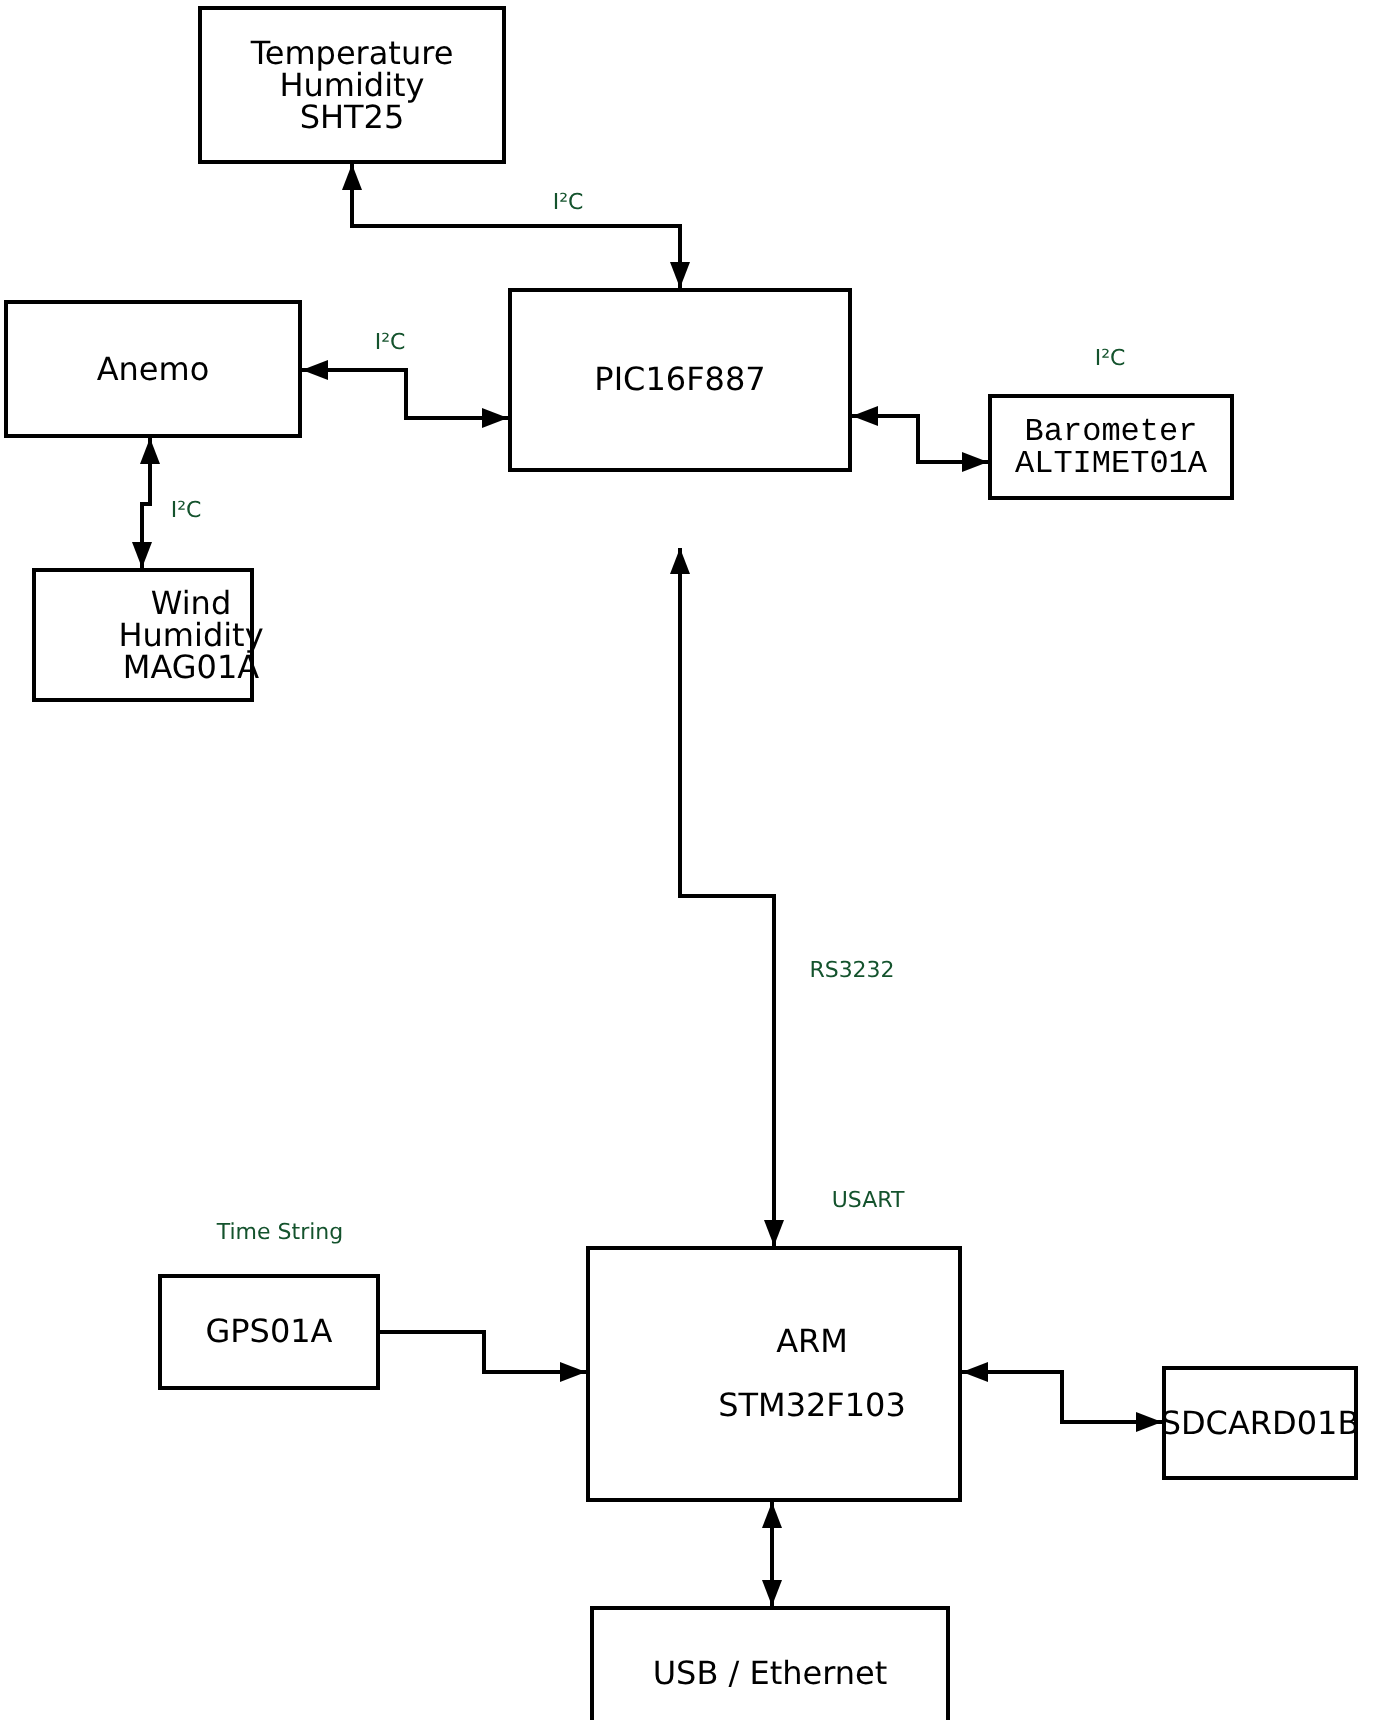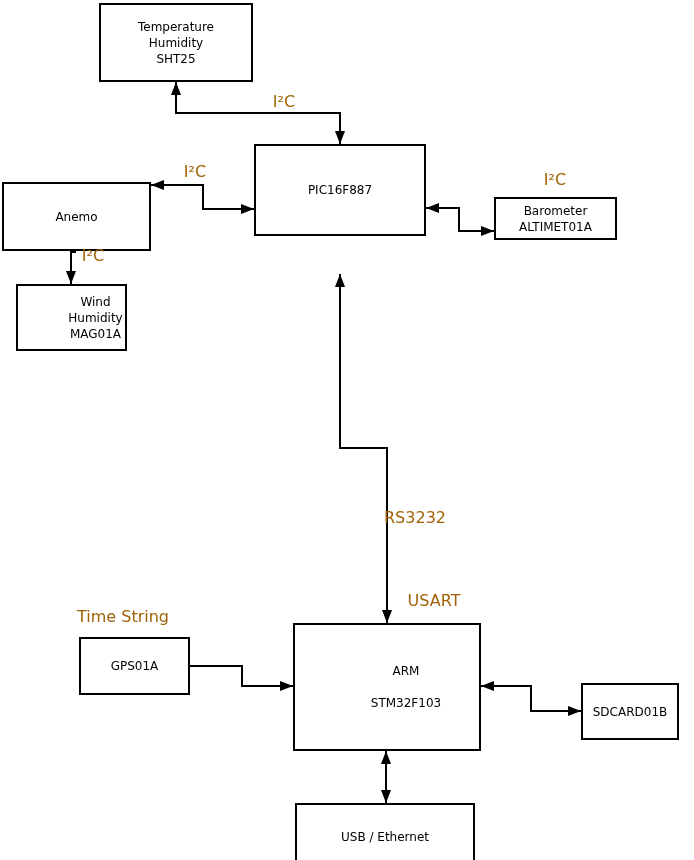--- a/index.html
+++ b/index.html
@@ -26,29 +26,29 @@
     position: absolute;
     box-sizing: border-box;
     border: 2px solid #000000;
     background: #ffffff;
     display: flex;
     flex-direction: column;
     align-items: center;
     justify-content: center;
     text-align: center;
     color: #000000;
-    font-size: 12px;
+    font-size: 16px;
     line-height: 16px;
   }
   .box.tall-lines { line-height: 32px; padding-left: 38px; }
   .edge-label {
     position: absolute;
     transform: translate(-50%, -50%);
-    color: #a16207;
-    font-size: 16px;
+    color: #14532d;
+    font-size: 11px;
     white-space: nowrap;
   }
 </style>
 </head>
 <body>
 
 <div class="canvas">
 
   <svg class="edges" viewBox="0 0 694 860" xmlns="http://www.w3.org/2000/svg">
     <defs>
@@ -67,35 +67,35 @@
       <path d="M386,751 L386,803" marker-start="url(#arrow)" marker-end="url(#arrow)"></path>
     </g>
   </svg>
 
   <div class="box" style="left:99px; top:3px; width:154px; height:79px;">
     <span>Temperature</span>
     <span>Humidity</span>
     <span>SHT25</span>
   </div>
 
-  <div class="box" style="left:2px; top:150px; width:149px; height:69px;margin-top:32px;">
+  <div class="box" style="left:2px; top:150px; width:149px; height:69px;">
     <span>Anemo</span>
   </div>
 
   <div class="box" style="left:16px; top:284px; width:111px; height:67px;padding-left:48px;">
     <span>Wind</span>
     <span>Humidity</span>
     <span>MAG01A</span>
   </div>
 
   <div class="box" style="left:254px; top:144px; width:172px; height:92px;">
     <span>PIC16F887</span>
   </div>
 
-  <div class="box" style="left:494px; top:197px; width:123px; height:43px;">
+  <div class="box" style="left:494px; top:197px; width:123px; height:53px;font-family:Liberation Mono, monospace;">
     <span>Barometer</span>
     <span>ALTIMET01A</span>
   </div>
 
   <div class="box" style="left:79px; top:637px; width:111px; height:58px;">
     <span>GPS01A</span>
   </div>
 
   <div class="box tall-lines" style="left:293px; top:623px; width:188px; height:128px;">
     <span>ARM</span>
@@ -111,19 +111,19 @@
   </div>
 
   <span class="edge-label" style="left:284px; top:101px;">I²C</span>
 
   <span class="edge-label" style="left:195px; top:171px;">I²C</span>
 
   <span class="edge-label" style="left:93px; top:255px;">I²C</span>
 
   <span class="edge-label" style="left:555px; top:179px;">I²C</span>
 
-  <span class="edge-label" style="left:415px; top:485px;margin-top:32px;">RS3232</span>
+  <span class="edge-label" style="left:426px; top:485px;">RS3232</span>
 
   <span class="edge-label" style="left:434px; top:600px;">USART</span>
 
-  <span class="edge-label" style="left:123px; top:616px;">Time String</span>
+  <span class="edge-label" style="left:140px; top:616px;">Time String</span>
 
 </div>
 
 </body></html>

